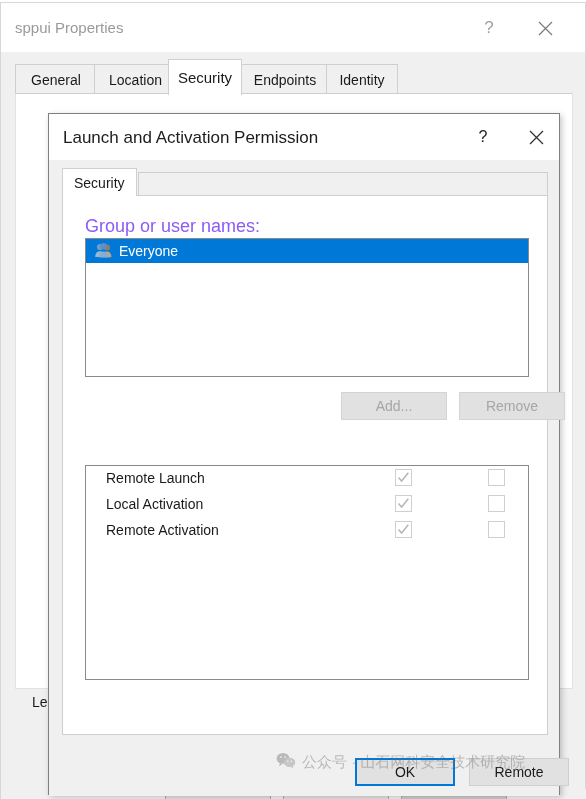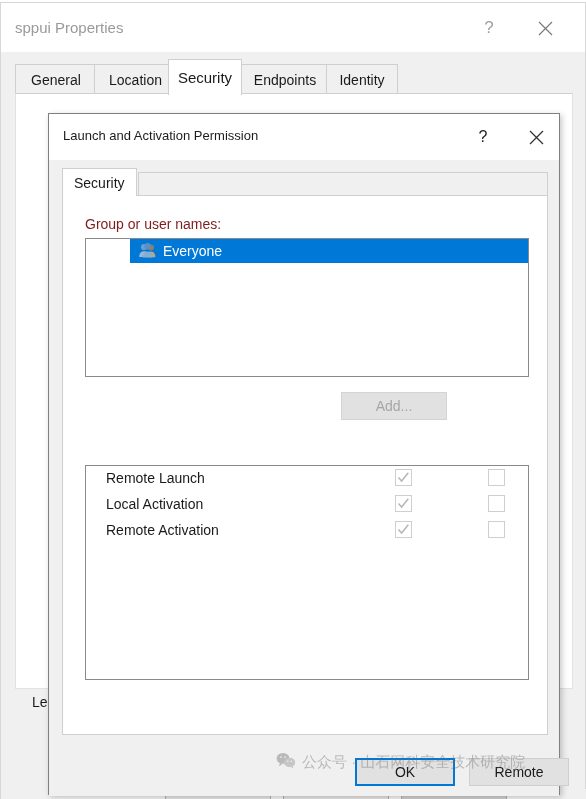--- a/index.html
+++ b/index.html
@@ -126,21 +126,21 @@
   }
   .modal-titlebar {
     position: absolute;
     left: 0; top: 0;
     width: 100%; height: 46px;
     background: #ffffff;
   }
   .modal-title-text {
     position: absolute;
     left: 14px; top: 14px;
-    font-size: 13px;
+    font-size: 17px;
     color: #1c1c1c;
     white-space: nowrap;
   }
   .modal-help-btn {
     position: absolute;
     left: 418px; top: 9px;
     width: 32px; height: 28px;
     font-size: 16px; color: #222;
     display: flex; align-items: center; justify-content: center;
   }
@@ -182,41 +182,41 @@
     position: absolute;
     left: 13px; top: 81px;
     width: 486px; height: 540px;
     background: #ffffff;
     border: 1px solid #cfcfcf;
   }
 
   .label-group {
     position: absolute;
     left: 22px; top: 20px;
-    font-size: 14px;
-    color: #7f1d1d;
+    font-size: 18px;
+    color: #8b5cf6;
   }
 
   .userlist {
     position: absolute;
     left: 22px; top: 42px;
     width: 444px; height: 139px;
     background: #ffffff;
     border: 1px solid #8a8a8a;
     overflow: hidden;
   }
   .user-row {
     position: absolute;
     left: 0; top: 0;
     width: 100%; height: 24px;
     display: flex;
     align-items: center;
     padding-left: 8px;
   }
-  .user-row.selected { background: #0078d7; margin-left: 44px; }
+  .user-row.selected { background: #0078d7; }
   .user-row.selected .user-name { color: #ffffff; }
   .user-icon { width: 20px; height: 18px; margin-right: 5px; flex: none; }
   .user-name { font-size: 14px; color: #1a1a1a; white-space: nowrap; }
 
   .btn {
     position: absolute;
     height: 28px;
     background: #e1e1e1;
     border: 1px solid #cfcfcf;
     font-size: 14px;
@@ -406,20 +406,23 @@
             </svg>
           </span>
           <span class="user-name">Everyone</span>
         </div>
       </div>
 
       <button class="btn disabled btn-add">
         <span>Add...</span>
       </button>
 
+      <button class="btn disabled btn-remove">
+        <span>Remove</span>
+      </button>
 
 
       <div class="perm-list">
 
 
         <div class="perm-row">
           <div class="perm-name">Remote Launch</div>
           <div class="cb allow">
             <svg width="13" height="13" viewBox="0 0 13 13">
               <path d="M1.5 6.6 L4.6 10 L11.3 1.8" stroke="#b6b6b6" stroke-width="1.5" fill="none"></path>

